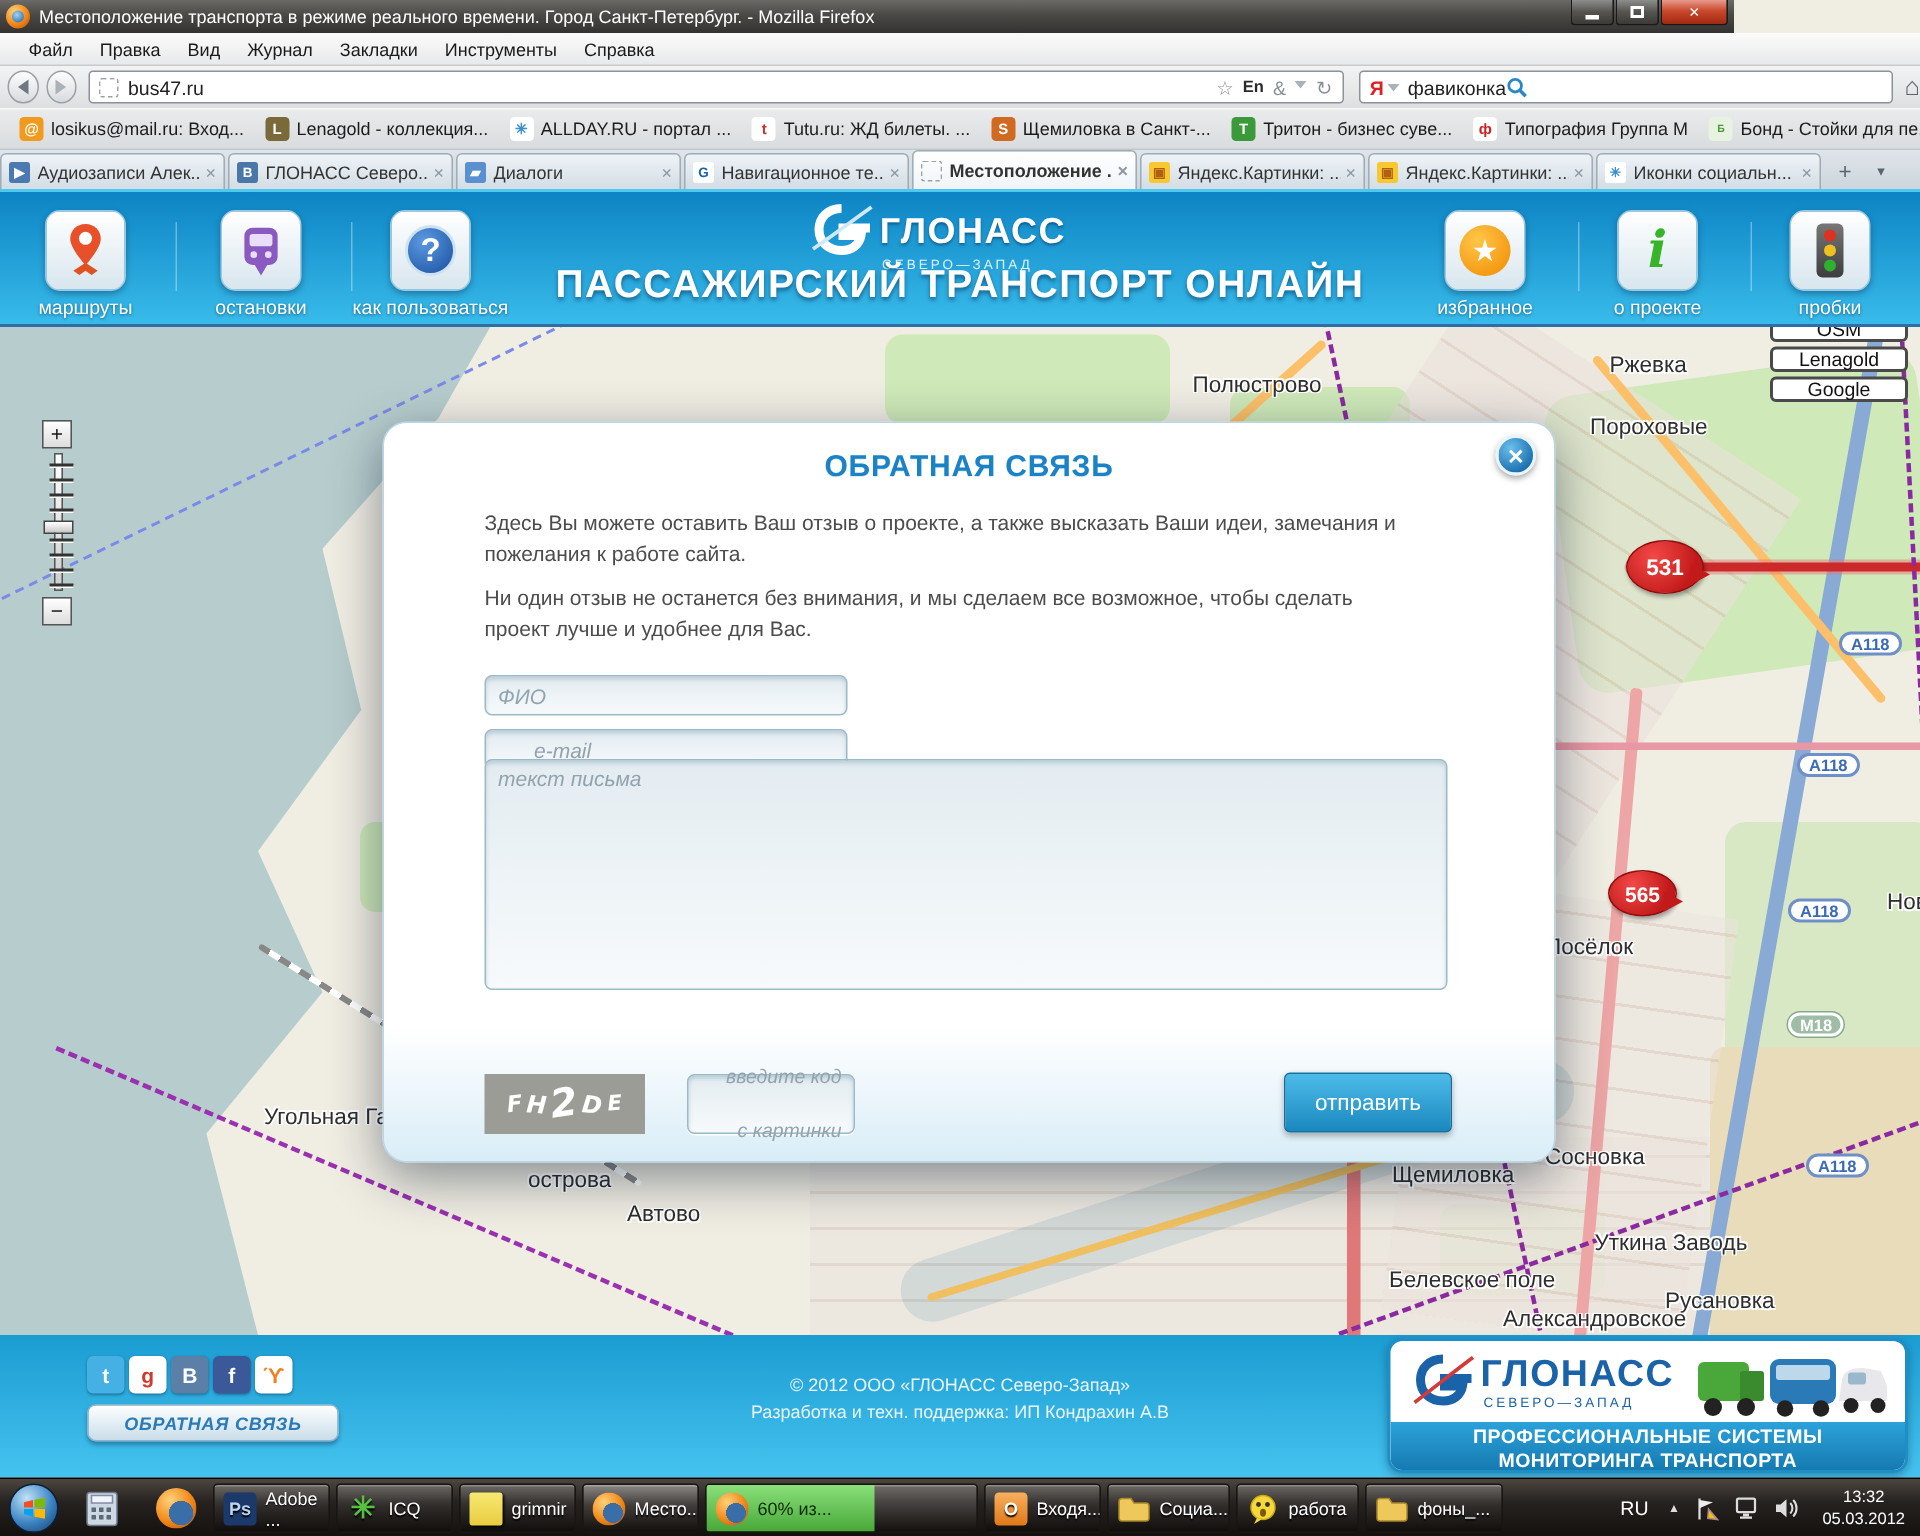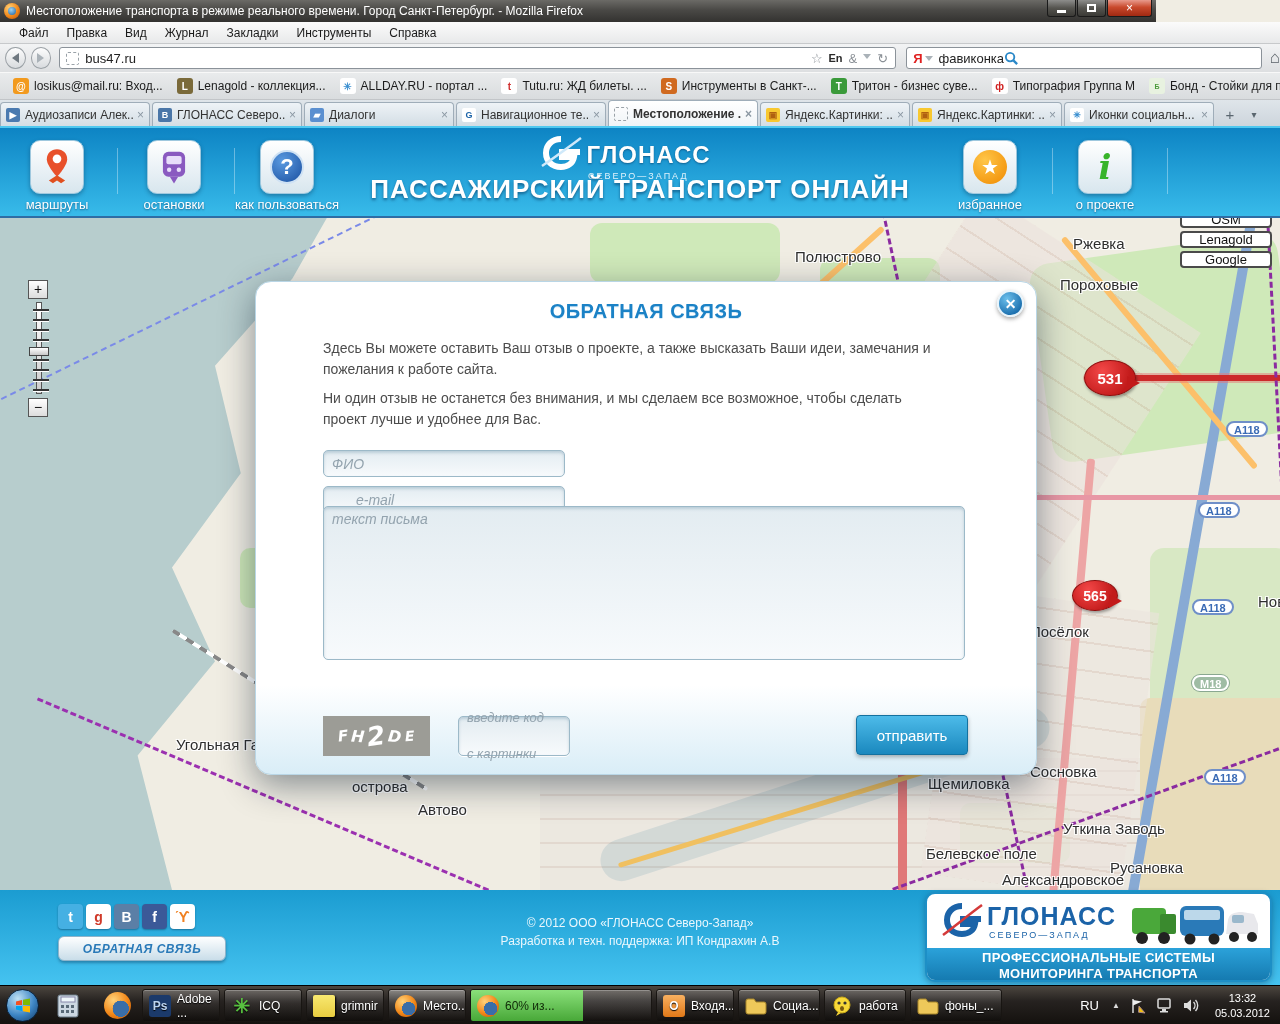--- a/index.html
+++ b/index.html
@@ -129,21 +129,21 @@
     font-family:"Liberation Sans",sans-serif; padding:4px 8px; }
   .field::placeholder { color:#93a3ae; font-style:italic; opacity:1; }
   #captcha-img { position:absolute; left:67px; top:434px; width:107px; height:40px; background:#9c9c96;
     display:flex; align-items:center; justify-content:center; }
   #captcha-img span { color:#fff; font-weight:bold; font-style:italic; font-family:"DejaVu Sans",sans-serif; }
   #captcha-img span:nth-child(1){font-size:15px;transform:rotate(-6deg);}
   #captcha-img span:nth-child(2){font-size:16px;transform:rotate(4deg);margin-left:3px;}
   #captcha-img span:nth-child(3){font-size:26px;transform:rotate(-8deg);margin-left:2px;}
   #captcha-img span:nth-child(4){font-size:16px;transform:rotate(6deg);margin-left:3px;}
   #captcha-img span:nth-child(5){font-size:14px;transform:rotate(-4deg);margin-left:4px;}
-  #captcha-input { left:202px; top:434px; width:112px; height:40px; text-align:left; font-size:13px; line-height:1.2;
+  #captcha-input { left:202px; top:434px; width:112px; height:40px; text-align:right; font-size:13px; line-height:1.2;
     display:flex; flex-direction:column; justify-content:center;gap:20px; }
   #submit-btn { position:absolute; left:600px; top:433px; width:112px; height:40px; border-radius:4px;
     background:linear-gradient(#4dbbe9,#1a88be); border:1px solid #14719f; color:#fff; font-size:15px;
     display:flex; align-items:center; justify-content:center; box-shadow:0 2px 4px rgba(0,0,0,.3); }
 
   
   #site-footer { position:absolute; left:0; top:890px; width:1280px; height:95px;
     background:linear-gradient(#1b9cd1,#45c3f0); z-index:3; }
   .soc { width:25px; height:25px; border-radius:4px; margin-right:3px; display:flex; align-items:center; justify-content:center;
     color:#fff; font-weight:bold; font-size:14px; box-shadow:0 1px 2px rgba(0,30,60,.4); }
@@ -255,21 +255,21 @@
     <span class="bm">
         <span class="bm-ico" style="background:#fff;color:#3a8fd0;">✳</span>
         <span>ALLDAY.RU - портал ...</span>
       </span>
     <span class="bm">
         <span class="bm-ico" style="background:#fff;color:#d03030;">t</span>
         <span>Tutu.ru: ЖД билеты. ...</span>
       </span>
     <span class="bm">
         <span class="bm-ico" style="background:#d06a20;">S</span>
-        <span>Инструменты в Санкт-...</span>
+        <span>Щемиловка в Санкт-...</span>
       </span>
     <span class="bm">
         <span class="bm-ico" style="background:#3a9a3a;">Т</span>
         <span>Тритон - бизнес суве...</span>
       </span>
     <span class="bm">
         <span class="bm-ico" style="background:#fff;color:#d02020;">ф</span>
         <span>Типография Группа М</span>
       </span>
     <span class="bm">
@@ -374,20 +374,30 @@
       <div class="lbl">избранное</div>
     </div>
     <div class="hdr-sep" style="left:1052px;"></div>
     <div class="hbtn" style="left:1050px;top:12px;">
       <div class="box">
           <span class="info-i">i</span>
         </div>
       <div class="lbl">о проекте</div>
     </div>
     <div class="hdr-sep" style="left:1167px;"></div>
+    <div class="hbtn" style="left:1165px;top:12px;">
+      <div class="box">
+          <span class="tl-body">
+            <i style="background:#e03020;"></i>
+            <i style="background:#f0c020;"></i>
+            <i style="background:#30b030;"></i>
+          </span>
+        </div>
+      <div class="lbl">пробки</div>
+    </div>
   </div>
 
   <div id="map">
 
     <div class="abs water" style="left:0;top:0;width:430px;height:672px;
       clip-path:polygon(0 0,76% 0,68% 9%,50% 22%,56% 38%,40% 52%,50% 66%,32% 80%,40% 100%,0 100%);"></div>
     <div class="abs water" style="left:590px;top:555px;width:470px;height:42px;border-radius:21px;transform:rotate(-18deg);"></div>
 
     <div class="abs" style="left:1040px;top:30px;width:250px;height:200px;background:#cfe9b9;transform:rotate(-8deg);border-radius:20px;"></div>
     <div class="abs" style="left:1150px;top:330px;width:140px;height:170px;background:#d8e8c4;border-radius:14px;"></div>

